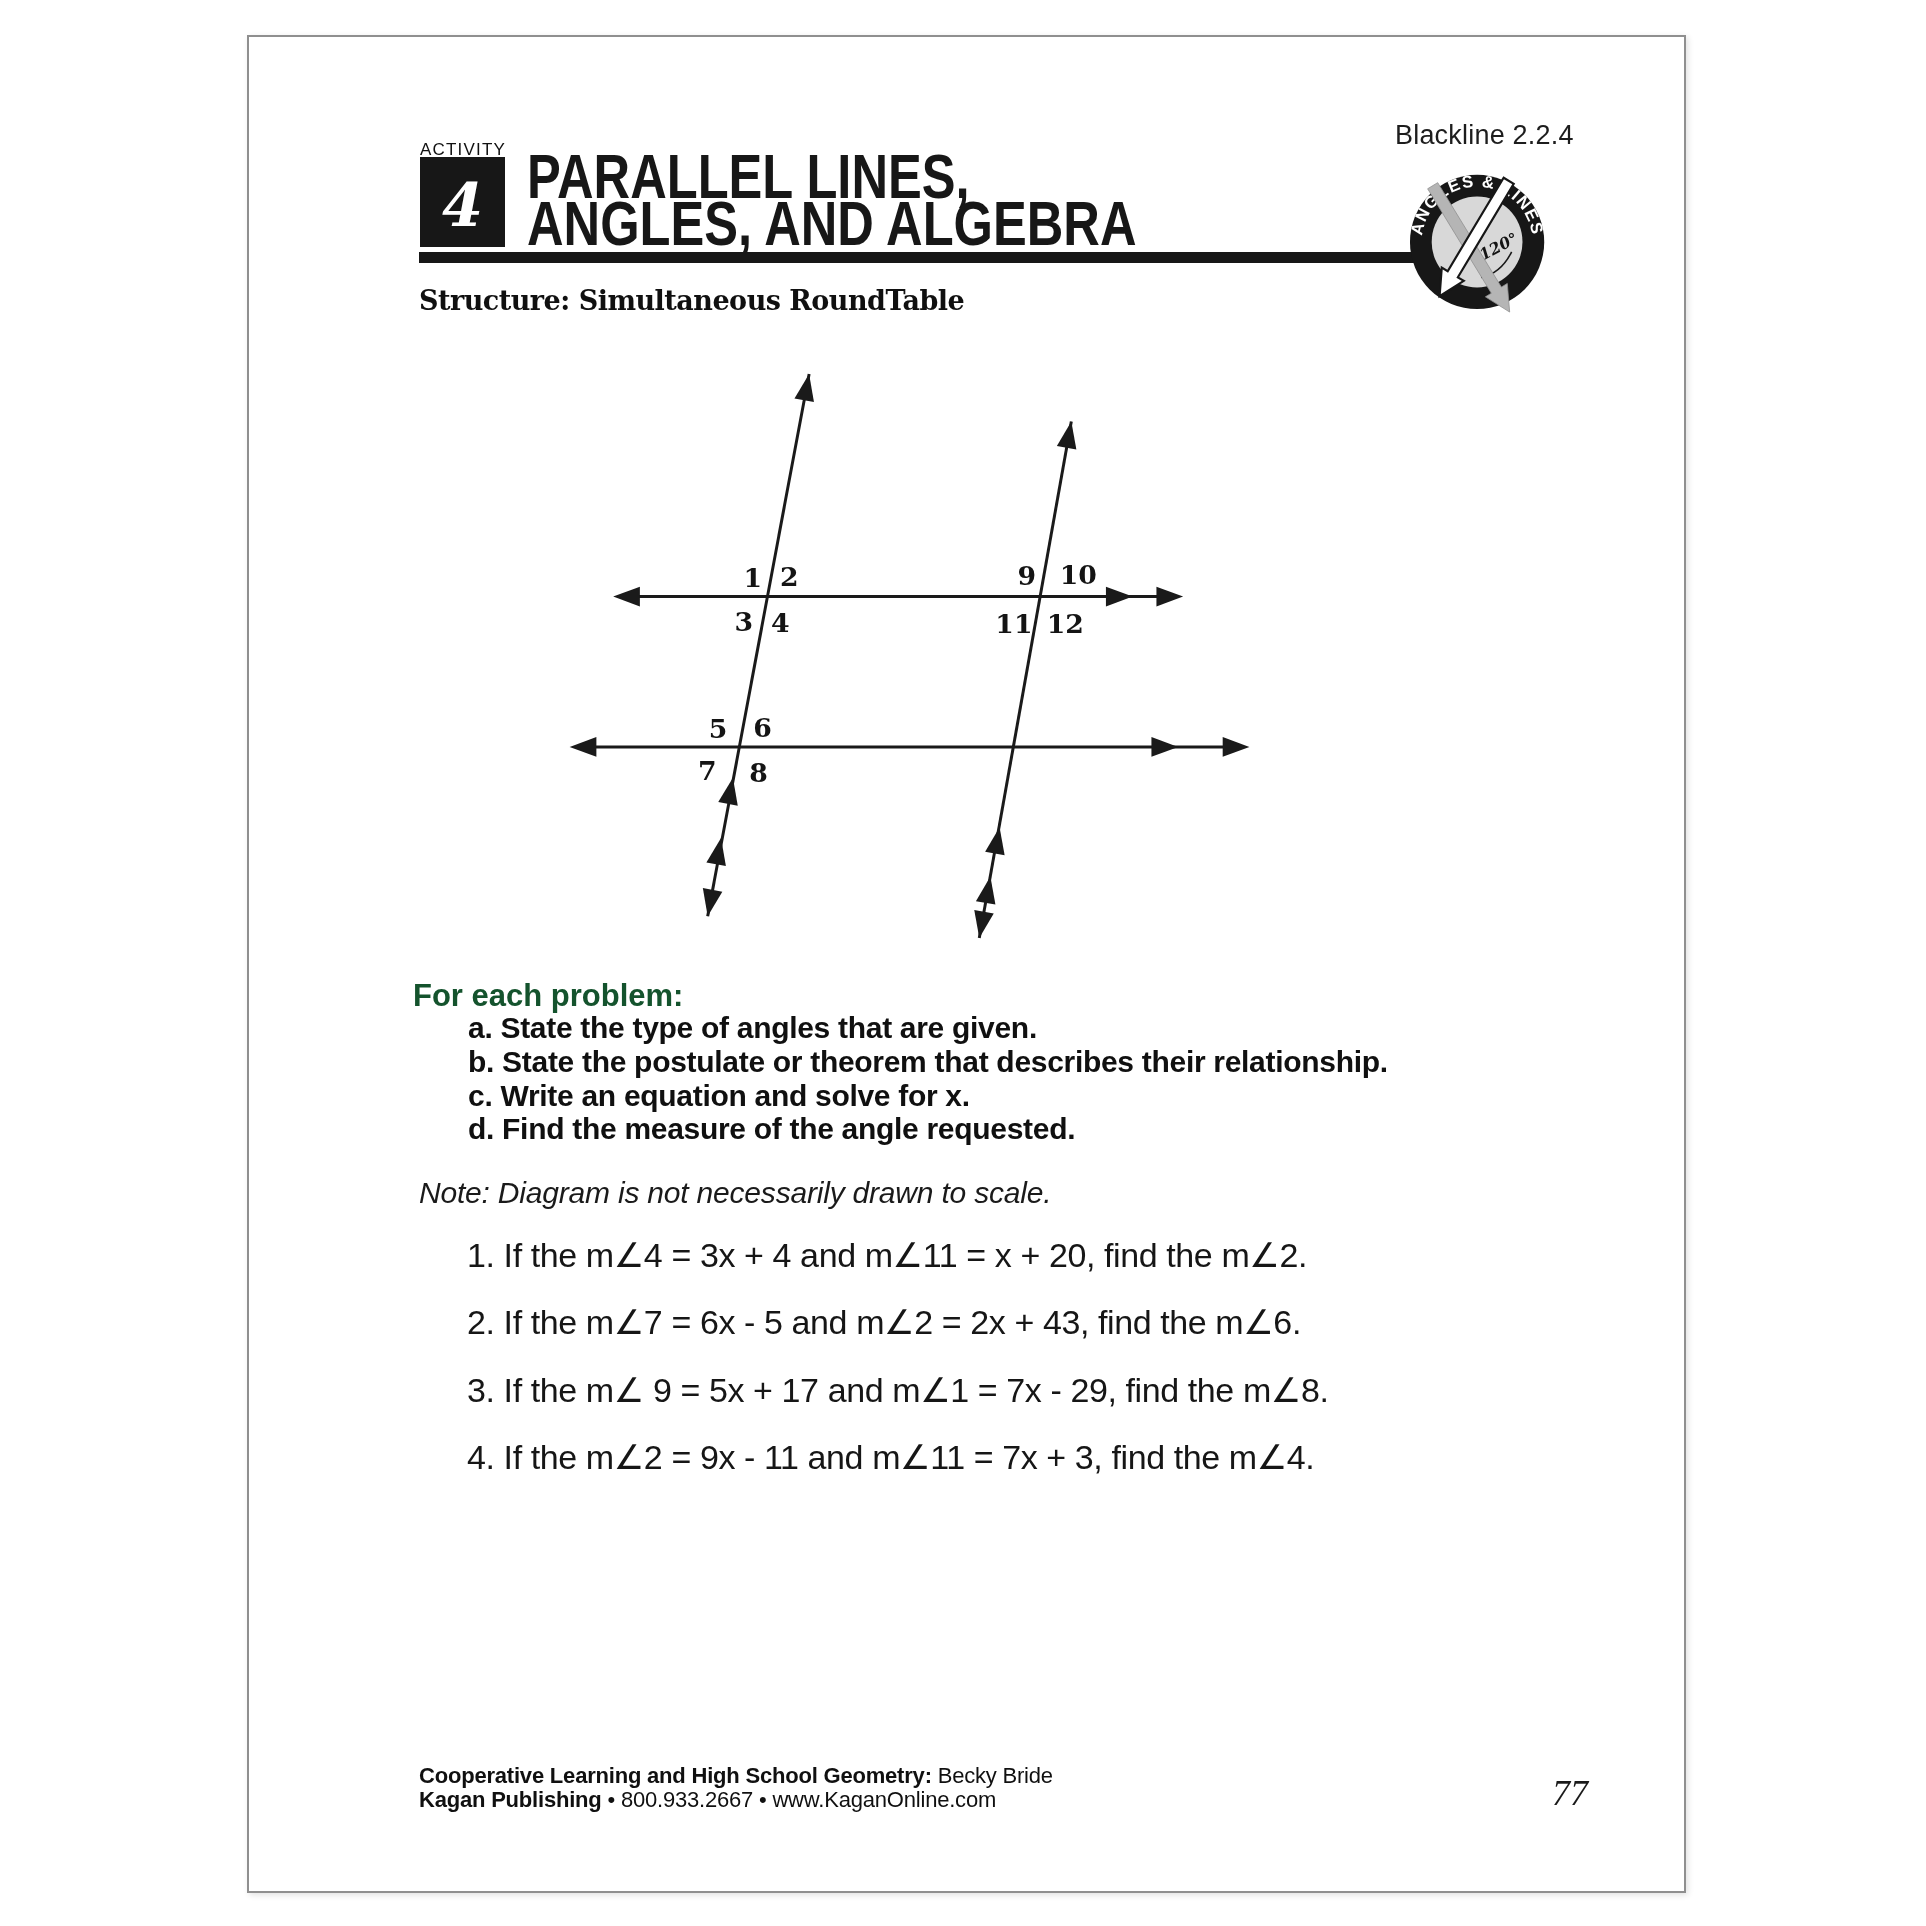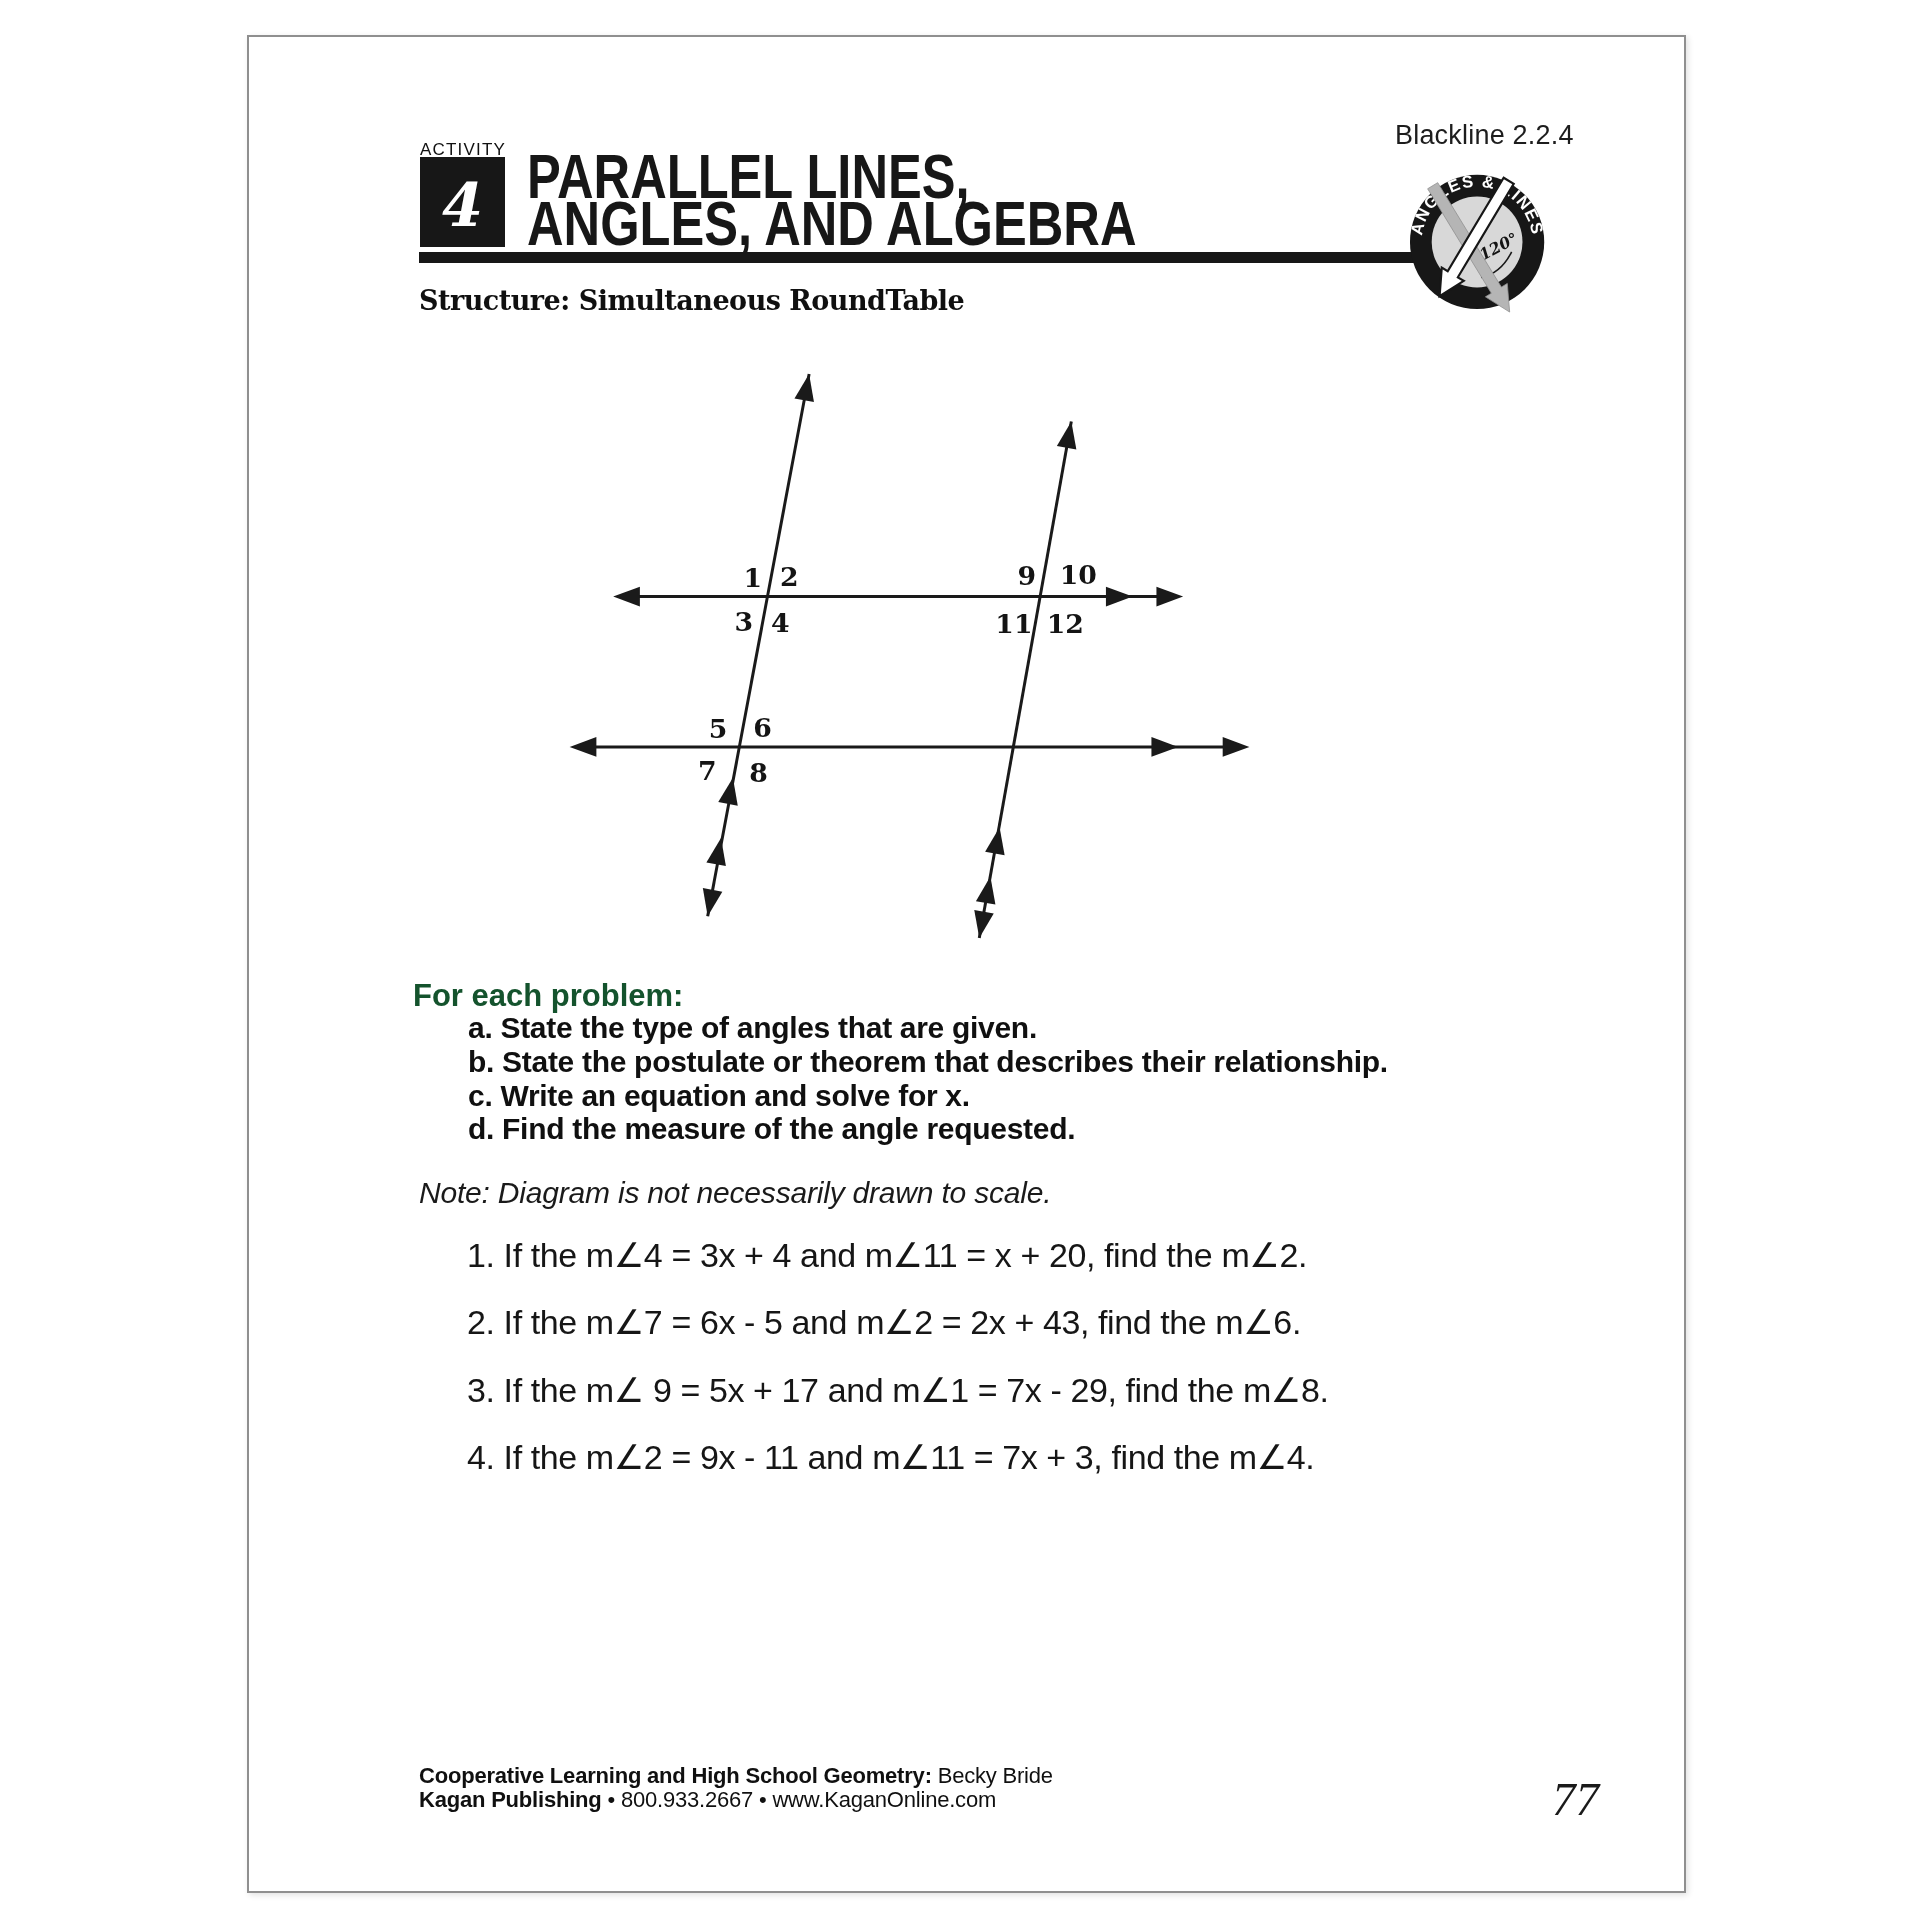--- a/index.html
+++ b/index.html
@@ -40,21 +40,21 @@
 
   .note{left:170px;top:1139px;font-size:30px;font-style:italic;color:#1a1a1a;letter-spacing:-0.2px;}
 
   .problem{left:170px;font-size:34px;color:#161616;letter-spacing:-0.4px;margin-left:48px;}
   .p-0{top:1198px;} .p-1{top:1265px;} .p-2{top:1333px;} .p-3{top:1400px;}
 
   .footer{left:170px;font-size:22px;color:#101010;letter-spacing:-0.2px;white-space:nowrap;}
   .f-1{top:1726px;} .f-2{top:1750px;}
   .footer b{font-weight:bold;}
 
-  .pagenum{left:1303px;top:1735px;font-size:47px;font-style:italic;
+  .pagenum{left:1303px;top:1735px;font-size:36px;font-style:italic;
            font-family:"Liberation Serif","DejaVu Serif",serif;color:#1a1a1a;}
 
   svg text.angle-label{font-family:"DejaVu Serif","Liberation Serif",serif;
                        font-weight:bold;font-size:27px;fill:#141414;}
 </style>
 </head>
 <body>
 
 <div class="canvas">
   <div class="sheet">

